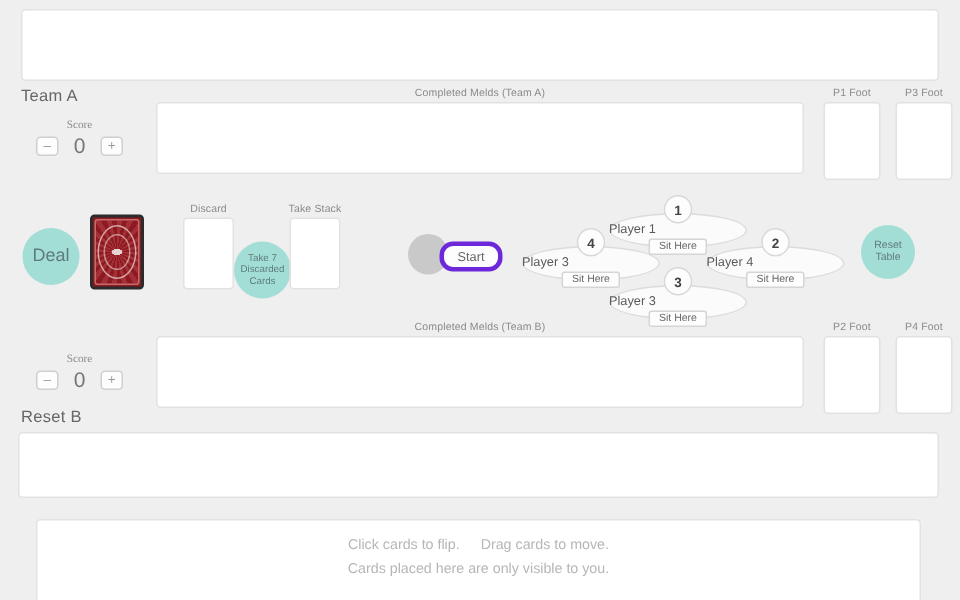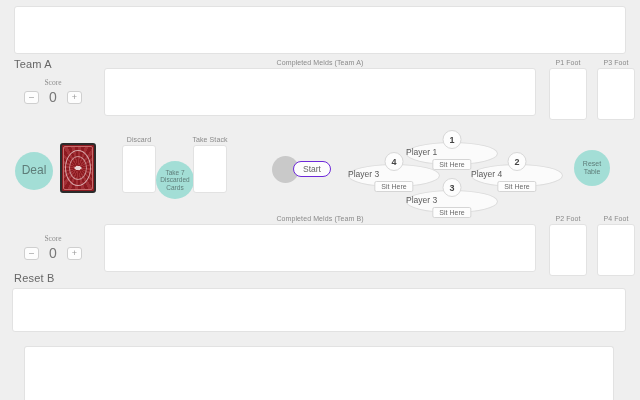--- a/index.html
+++ b/index.html
@@ -181,21 +181,21 @@
     width: 27px; height: 27px;
     border-radius: 50%;
     background: #c9c9c9;
     cursor: pointer;
   }
   #start-pill {
     position: absolute;
     left: 293px; top: 161px;
     padding: 2px 9px;
     background: #fdfdfd;
-    border: 1px solid #6d28d9;
+    border: 3px solid #6d28d9;
     border-radius: 9px;
     font-size: 8.5px;
     color: #666;
     cursor: pointer;
     white-space: nowrap;
   }
 
   
   .seat { position: absolute; width: 92px; height: 44px; }
   .seat .badge {
@@ -350,13 +350,17 @@
     <div class="score-value">0</div>
     <div class="score-btn">+</div>
   </div>
 </div>
 
 <div class="team-title" style="left:14px; top:272px;">Reset B</div>
 
 <div class="panel" id="bottom-hand-panel"></div>
 
 <div class="panel" id="private-panel">
+  <div class="hint l1">
+    <span class="hint-seg">Click cards to flip.</span><span class="hint-seg">Drag cards to move.</span>
+  </div>
+  <div class="hint l2">Cards placed here are only visible to you.</div>
 </div>
 
 </body></html>

